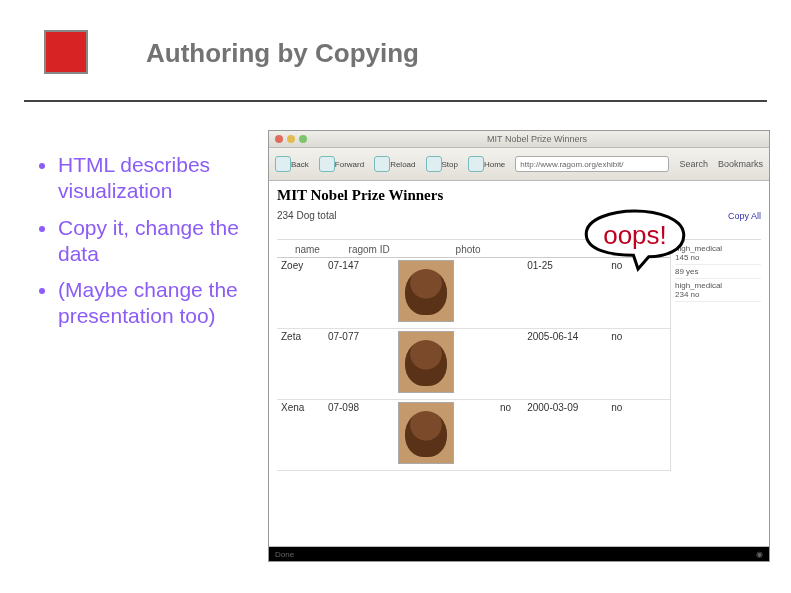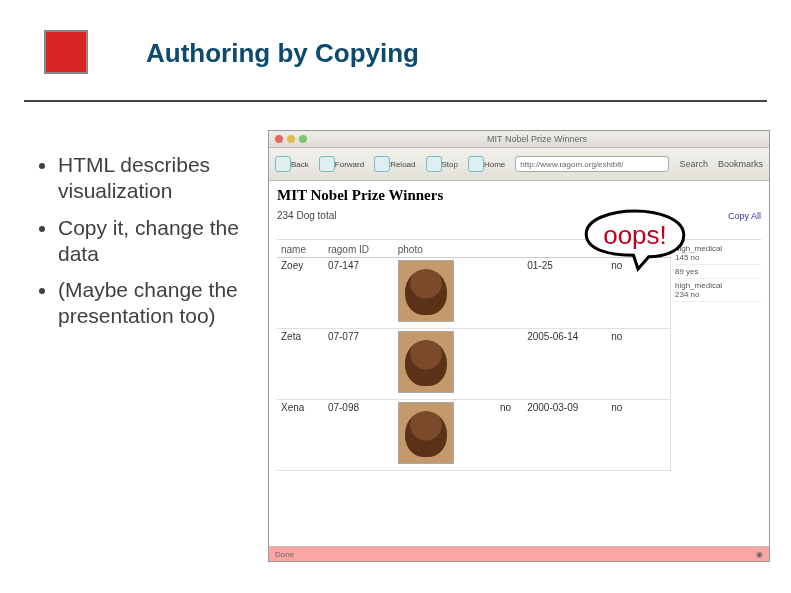--- a/index.html
+++ b/index.html
@@ -28,29 +28,29 @@
     height: 40px;
     background: #d72324;
     border: 2px solid #888;
   }
   .title {
     position: absolute;
     left: 146px;
     top: 38px;
     font-size: 26px;
     font-weight: bold;
-    color: #0c4a6e;
+    color: #737373;
   }
   .bullets {
     position: absolute;
     left: 36px;
     top: 152px;
     width: 210px;
     font-size: 21px;
-    color: #404040;
+    color: #8b5cf6;
     line-height: 1.25;
   }
   .bullets ul { margin: 0; padding-left: 22px; }
   .bullets li { margin-bottom: 10px; }
 
   .browser {
     position: absolute;
     left: 268px;
     top: 130px;
     width: 500px;
@@ -98,26 +98,26 @@
   .page-h1 { font-weight:bold; font-size:15px; font-family: Georgia, serif; color:#000; margin:0 0 6px 0; }
   .total-row { display:flex; align-items:center; justify-content:space-between; font-size:10px; margin-bottom:2px; border-bottom:1px solid #ddd; padding-bottom:18px;}
   .total { color:#444; }
   .copy-all { font-size:9px; color:#33a; }
 
   .main-cols { display:flex; }
   .table-wrap { flex:1; }
   .side-wrap { width:86px; border-left:1px solid #ddd; padding-left:4px; font-size:8px; color:#555; }
 
   table.data { border-collapse: collapse; width: 100%; font-size:10px; }
-  table.data th { text-align:left; font-weight:normal; color:#555; border-bottom:1px solid #ccc; padding:2px 4px; }
+  table.data th { text-align:right; font-weight:normal; color:#555; border-bottom:1px solid #ccc; padding:2px 4px; }
   table.data td { border-bottom:1px solid #e0e0e0; padding:2px 4px; vertical-align:top; height:66px; }
   .thumb { width:54px; height:60px; background:#c49a6c; border:1px solid #aaa; position:relative; overflow:hidden;}
   .thumb::after{content:"";position:absolute;inset:8px 6px 6px 6px;border-radius:50% 50% 45% 45%;background:radial-gradient(circle at 50% 30%, #7a4a2a 0 40%, #5a3218 42% 100%);}
 
-  .statusbar { position:absolute; left:0; right:0; bottom:0; height:14px; background:#fca5a5; border-top:1px solid #bbb; font-size:8px; color:#666; display:flex; align-items:center; justify-content:space-between; padding:0 6px;}
+  .statusbar { position:absolute; left:0; right:0; bottom:0; height:14px; background:#000000; border-top:1px solid #bbb; font-size:8px; color:#666; display:flex; align-items:center; justify-content:space-between; padding:0 6px;}
 
   .oops {
     position: absolute;
     left: 580px;
     top: 208px;
     width: 110px;
     height: 64px;
   }
   .oops svg { width:100%; height:100%; }
   .oops-text {

